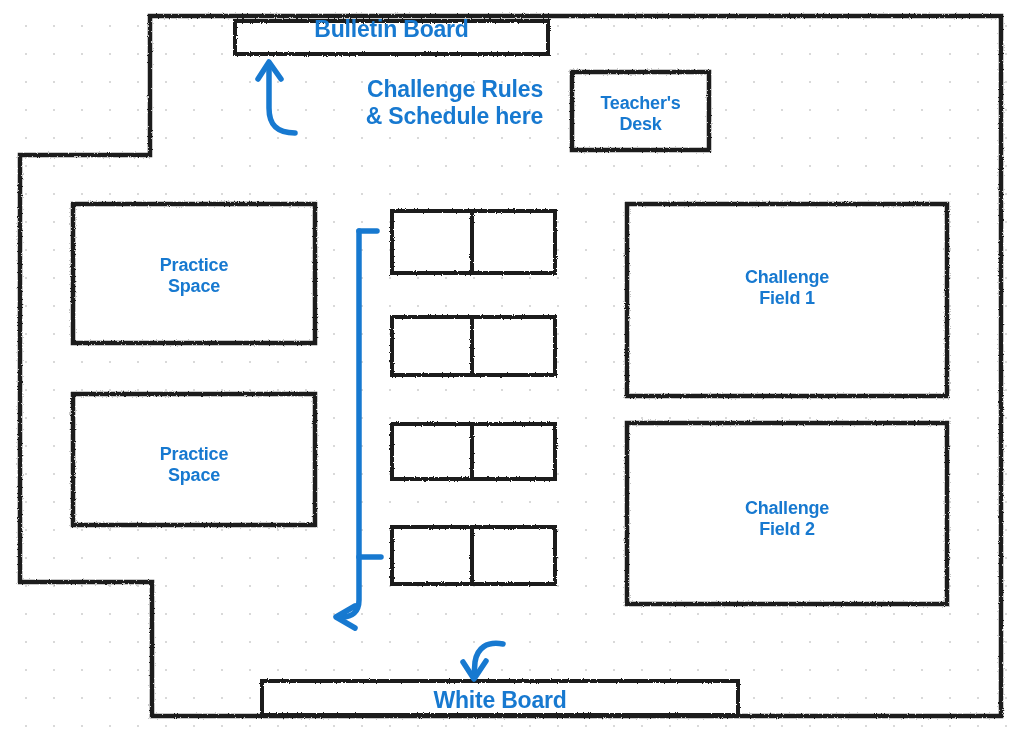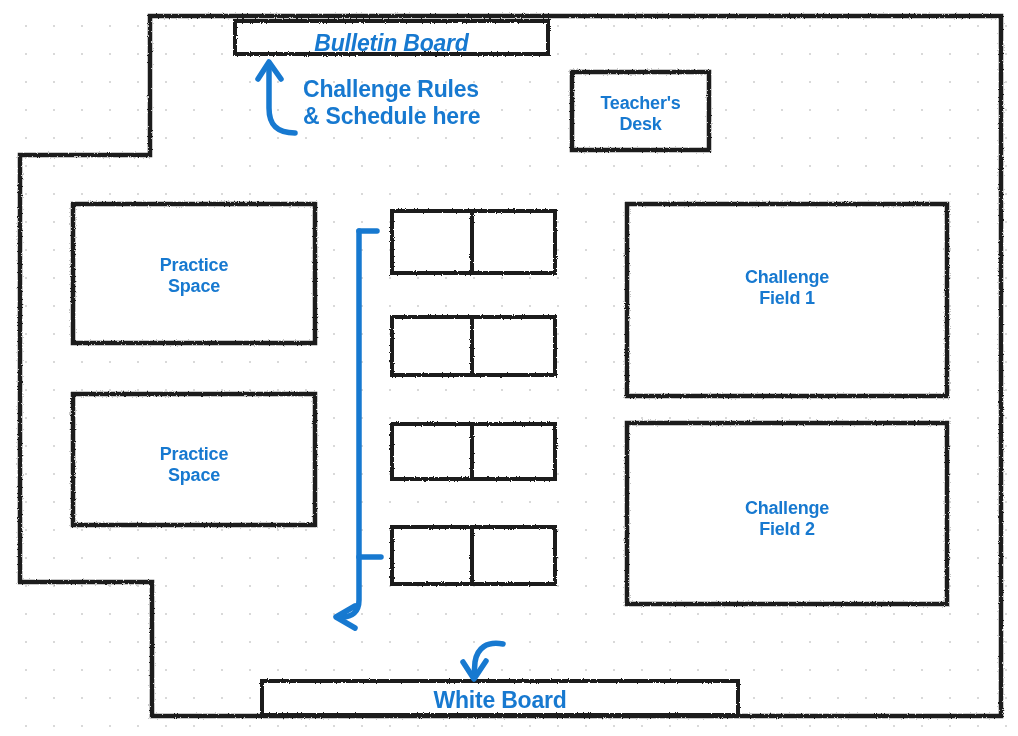--- a/index.html
+++ b/index.html
@@ -129,37 +129,37 @@
 
       <path d="M 355 606 L 336 617 L 355 628"></path>
     </g>
 
     <g fill="none" stroke="#1779d0" stroke-width="5.5" stroke-linecap="round" stroke-linejoin="round">
       <path d="M 503 644 C 487 641 477 648 475 662 L 474 676"></path>
       <path d="M 463 662 L 474 679 L 486 661"></path>
     </g>
   </svg>
 
-  <div class="lbl lbl-board" style="left:235px; top:30px; width:313px;font-style:italic;">Bulletin Board</div>
+  <div class="lbl lbl-board" style="left:235px; top:16px; width:313px;">Bulletin Board</div>
 
   <div class="lbl lbl-room" style="left:572px; top:82px; width:137px;">Teacher's
 Desk</div>
 
   <div class="lbl lbl-room" style="left:73px; top:244px; width:242px;">Practice
 Space</div>
 
   <div class="lbl lbl-room" style="left:73px; top:433px; width:242px;">Practice
 Space</div>
 
   <div class="lbl lbl-room" style="left:627px; top:256px; width:320px;">Challenge
 Field 1</div>
 
   <div class="lbl lbl-room" style="left:627px; top:487px; width:320px;">Challenge
 Field 2</div>
 
   <div class="lbl lbl-board" style="left:262px; top:687px; width:476px;">White Board</div>
 
-  <div class="lbl lbl-note lbl-note-left" style="left:303px; top:76px; width:240px;">Challenge Rules
+  <div class="lbl lbl-note lbl-note-left" style="left:303px; top:76px; width:240px;text-align:right;">Challenge Rules
 &amp; Schedule here</div>
 
 
 
 </div>
 
 </body></html>

